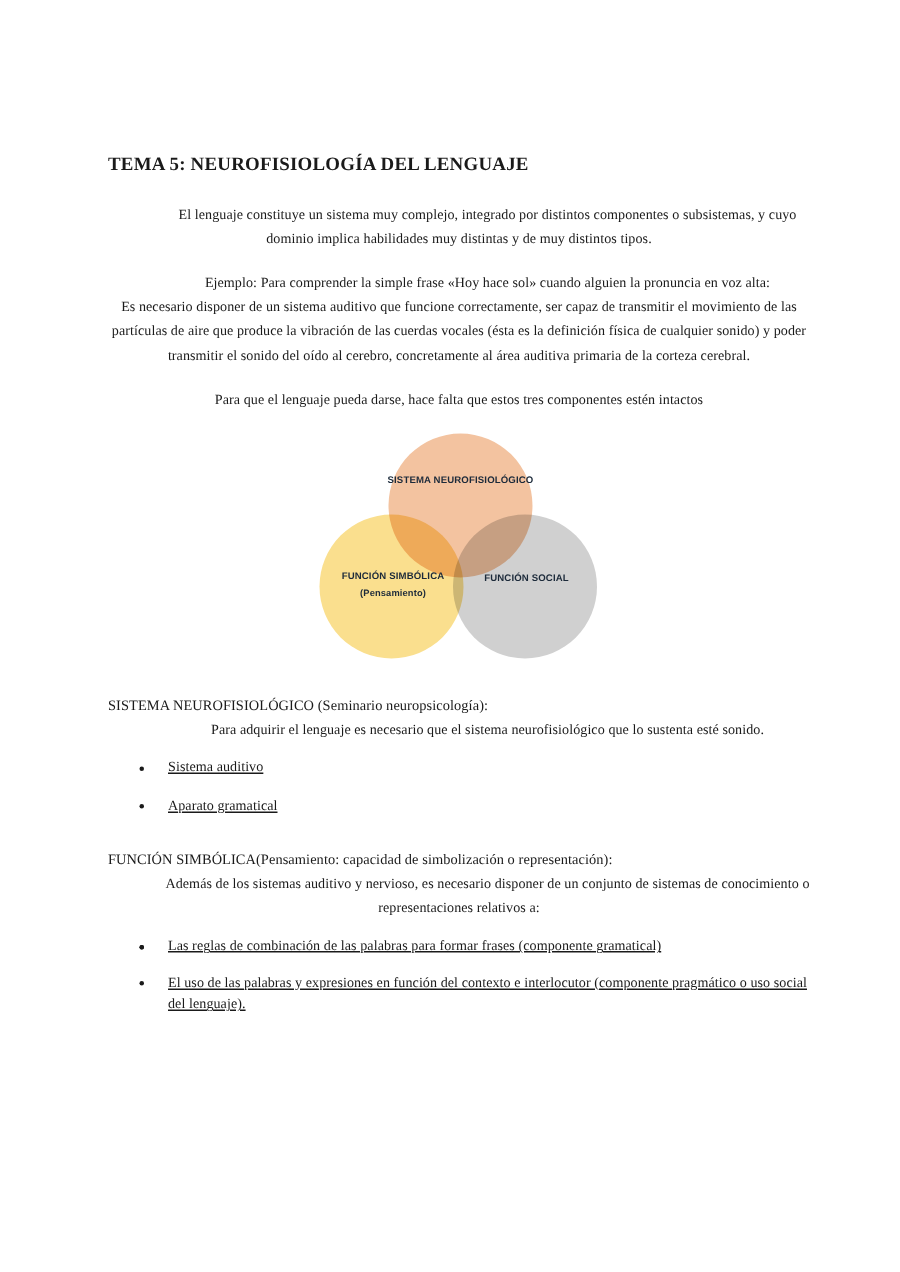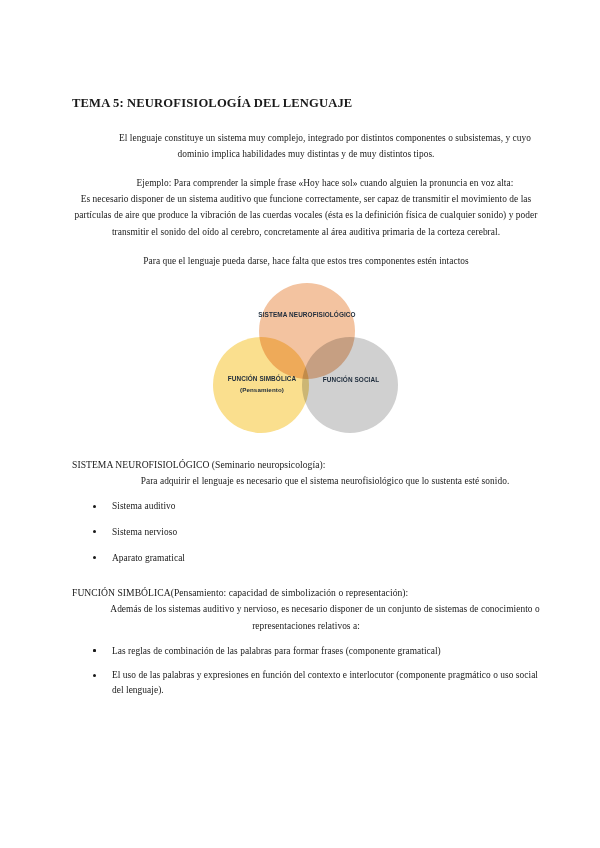--- a/index.html
+++ b/index.html
@@ -17,22 +17,21 @@
     overflow: hidden;
   }
 
   .page {
     position: absolute;
     left: 0; top: 0;
     width: 600px;
     height: 656px;
     background: #ffffff;
     box-sizing: border-box;
-    padding: 70px 60px 0 72px;
-    margin-top: 26px;
+    padding: 102px 60px 0 72px;
   }
 
   .doc-title {
     font-size: 12.6px;
     font-weight: bold;
     letter-spacing: 0.15px;
     margin: 0 0 18px 0;
     line-height: 1.25;
   }
 
@@ -133,20 +132,21 @@
     margin: 0;
     padding: 0;
   }
   ul.bullets li {
     position: relative;
     font-size: 9.4px;
     line-height: 1.55;
     padding-left: 40px;
     margin: 11px 0 11px 0;
     letter-spacing: 0.05px;
+    text-decoration: underline;
   }
   ul.bullets li:first-child { margin-top: 10px; }
   ul.bullets li .dot {
     position: absolute;
     left: 21px;
     top: 5.3px;
     width: 3.1px;
     height: 3.1px;
     background: #1a1a1a;
     border-radius: 50%;
@@ -195,24 +195,20 @@
 
   <p class="para indent">Para adquirir el lenguaje es necesario que el sistema neurofisiológico que lo sustenta esté sonido.</p>
 
   <ul class="bullets">
     <li>
       <span class="dot"></span>
       <span>Sistema auditivo</span>
     </li>
     <li>
       <span class="dot"></span>
-      <span>Sistema nervioso</span>
-    </li>
-    <li>
-      <span class="dot"></span>
       <span>Aparato gramatical</span>
     </li>
   </ul>
 
   <div class="spacer-sm"></div>
 
   <p class="section-head">FUNCIÓN SIMBÓLICA(Pensamiento: capacidad de simbolización o representación):</p>
 
   <p class="para indent">Además de los sistemas auditivo y nervioso, es necesario disponer de un conjunto de sistemas de conocimiento o representaciones relativos a:</p>
 

